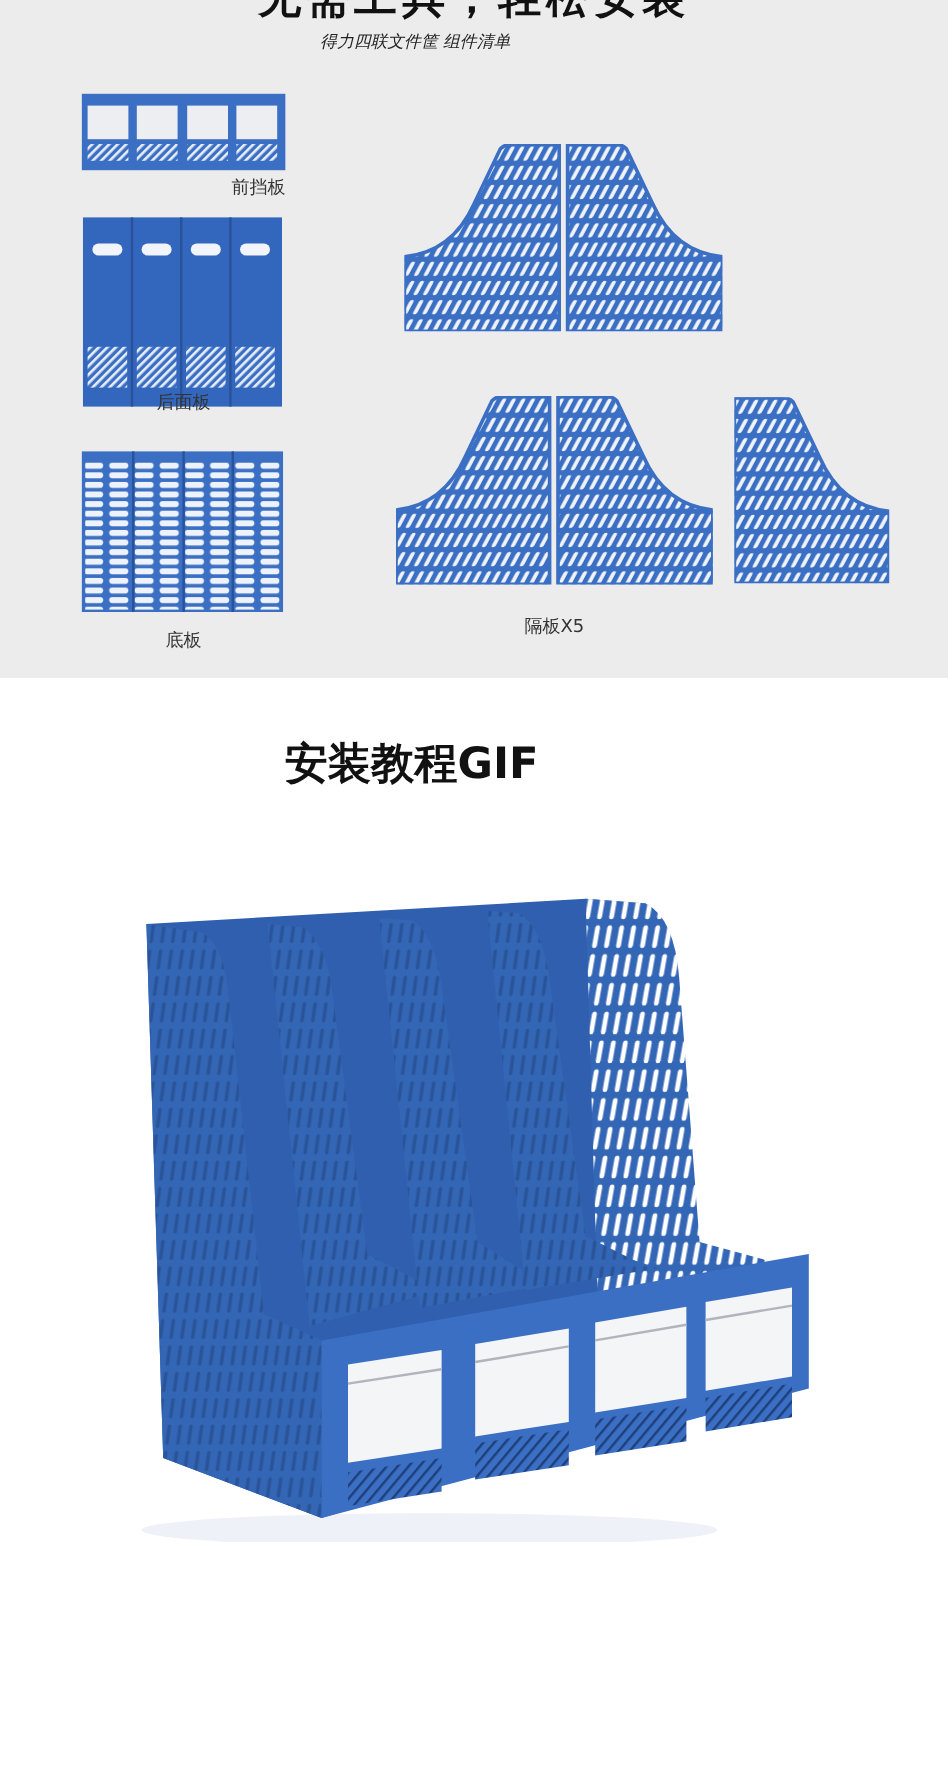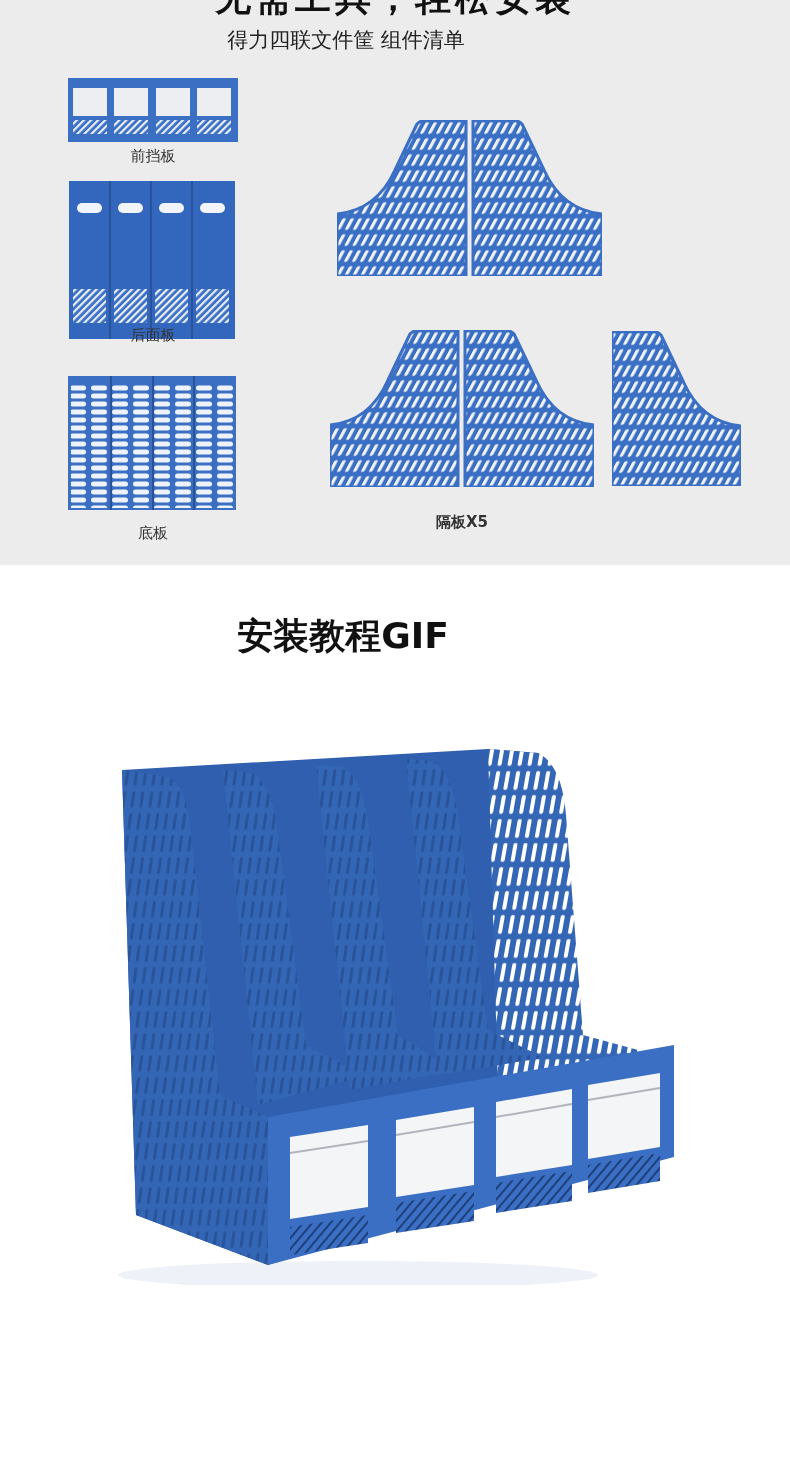--- a/index.html
+++ b/index.html
@@ -1,19 +1,19 @@
 <!DOCTYPE html>
 <html><head>
 <meta charset="utf-8">
 <style>
   html, body { margin:0; padding:0; }
   body { width:790px; height:1472px; overflow:hidden; background:#ffffff; font-family:"DejaVu Sans", sans-serif; position:relative; }
   .gray-section { position:absolute; left:0; top:0; width:790px; height:565px; background:#ececec; }
   .headline-cut { position:absolute; left:0; top:-26px; width:790px; text-align:center; font-size:36px; font-weight:bold; color:#111; letter-spacing:4px; }
-  .subtitle { position:absolute; left:0; top:26px; width:692px; text-align:center; font-size:21px; color:#222; }
+  .subtitle { position:absolute; left:0; top:26px; width:692px; text-align:center; font-size:14px; color:#222;font-style:italic; }
   .part { position:absolute; }
   .part-label { position:absolute; text-align:center; font-size:15px; color:#333; }
   .tutorial-title { position:absolute; left:0; top:612px; width:686px; text-align:center; font-size:36px; font-weight:bold; color:#111; }
   svg { display:block; }
 </style>
 </head>
 <body>
 
 <div class="gray-section">
   <div class="headline-cut">无需工具，轻松安装</div>
@@ -33,21 +33,21 @@
         <rect x="5" y="42" width="34" height="14" fill="url(#hatch)"></rect>
         <rect x="46" y="10" width="34" height="28" fill="#eceef2"></rect>
         <rect x="46" y="42" width="34" height="14" fill="url(#hatch)"></rect>
         <rect x="88" y="10" width="34" height="28" fill="#eceef2"></rect>
         <rect x="88" y="42" width="34" height="14" fill="url(#hatch)"></rect>
         <rect x="129" y="10" width="34" height="28" fill="#eceef2"></rect>
         <rect x="129" y="42" width="34" height="14" fill="url(#hatch)"></rect>
       </g>
     </svg>
   </div>
-  <div class="part-label" style="left:68px;top:147px;width:170px;">前挡板</div>
+  <div class="part-label" style="left:68px;top:147px;width:170px;text-align:right;">前挡板</div>
 
   <div class="part" style="left:69px;top:181px;width:166px;height:158px;">
     <svg width="166" height="158" viewBox="0 0 166 158">
       <rect x="0" y="0" width="166" height="158" fill="#3366bd"></rect>
       <g fill="#2a5299">
         <rect x="40" y="0" width="2" height="158"></rect>
         <rect x="81" y="0" width="2" height="158"></rect>
         <rect x="122" y="0" width="2" height="158"></rect>
       </g>
       <g fill="#f1f4fa">
@@ -103,21 +103,21 @@
     <svg width="264" height="157" viewBox="0 0 264 157">
       <path d="M0 95 Q40 91 58 50 L80 4 Q84 0 90 0 L128 0 L128 157 L0 157 Z" fill="url(#dslots)" stroke="#3a6fc4" stroke-width="3"></path>
       <path d="M264 95 Q224 91 206 50 L184 4 Q180 0 174 0 L135 0 L135 157 L264 157 Z" fill="url(#dslots)" stroke="#3a6fc4" stroke-width="3"></path>
     </svg>
   </div>
   <div class="part" style="left:612px;top:331px;width:129px;height:155px;">
     <svg width="129" height="155" viewBox="0 0 129 155">
       <path d="M129 95 Q89 91 71 50 L49 4 Q45 0 39 0 L0 0 L0 155 L129 155 Z" fill="url(#dslots)" stroke="#3a6fc4" stroke-width="3"></path>
     </svg>
   </div>
-  <div class="part-label" style="left:402px;top:513px;width:120px;font-weight:bold;">隔板X5</div>
+  <div class="part-label" style="left:402px;top:513px;width:120px;">隔板X5</div>
 </div>
 
 <div class="tutorial-title">安装教程GIF</div>
 
 <div class="part" style="left:118px;top:745px;width:560px;height:540px;">
   <svg width="560" height="540" viewBox="0 0 560 540">
     <defs>
       <pattern id="vslots" width="9" height="22" patternUnits="userSpaceOnUse" patternTransform="skewX(-8)">
         <rect width="9" height="22" fill="#3466b6"></rect>
         <rect x="3" y="2" width="3" height="17" rx="1.5" fill="#2a5499"></rect>

